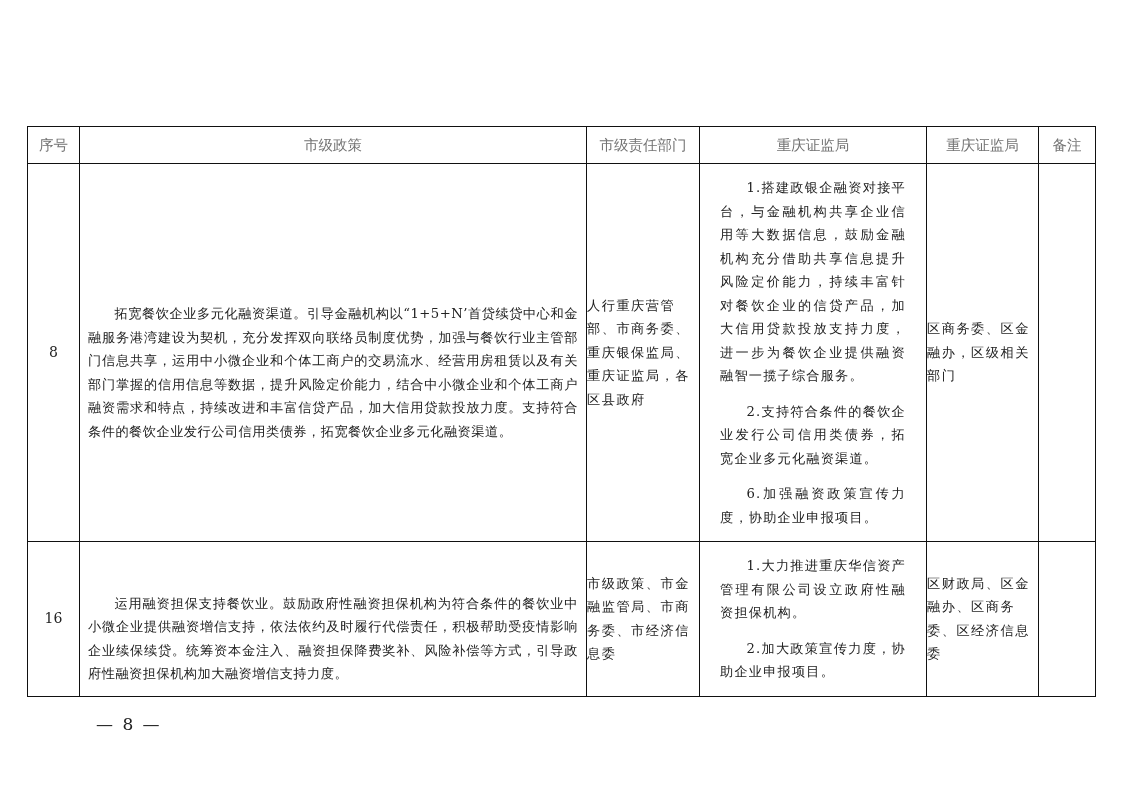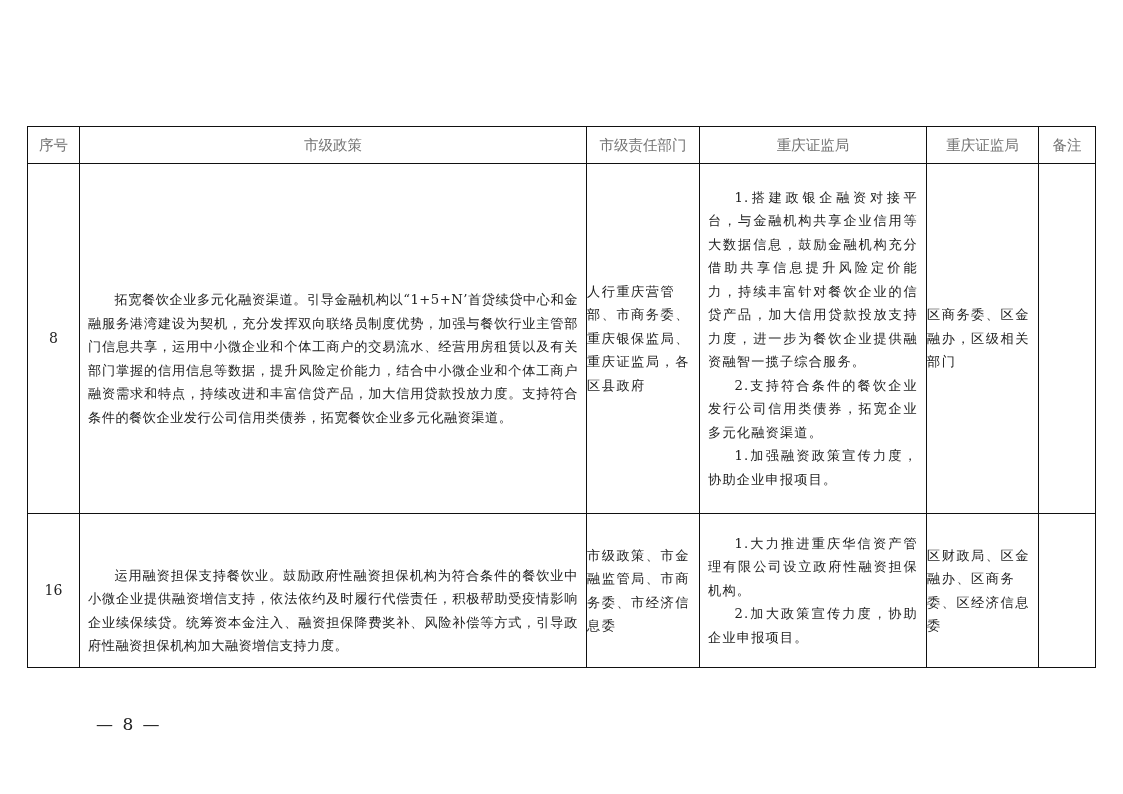--- a/index.html
+++ b/index.html
@@ -6,21 +6,21 @@
   body { width:1123px; height:794px; background:#ffffff; position:relative; overflow:hidden;
          font-family: "DejaVu Serif", "Liberation Serif", serif; color:#222; }
   table.policy { position:absolute; left:27px; top:126px; border-collapse:collapse; table-layout:fixed; }
   table.policy td, table.policy th { border:1.5px solid #111; padding:0; vertical-align:middle; }
   th { font-family:"DejaVu Sans","Liberation Sans",sans-serif; font-weight:normal; font-size:14.5px; height:36px; text-align:center; color:#737373; }
   td { font-size:13.2px; line-height:23.5px; }
   .num { text-align:center; font-size:14px; }
   .para { padding:0 8px; text-align:justify; text-indent:2em; letter-spacing:0.5px;margin-top:40px; }
   .center { text-align:left; padding:0 6px; letter-spacing:1.5px; }
   .measures { padding:0 8px; letter-spacing:1.2px; }
-  .measures p { margin:0; text-indent:2em; text-align:justify; }
+  .measures p { margin:12px; text-indent:2em; text-align:justify; }
   .footer { position:absolute; left:96px; top:714px; font-size:17px; letter-spacing:2px; }
 </style>
 </head>
 <body>
 
 <table class="policy">
   <colgroup>
     <col style="width:52px">
       <col style="width:507px">
       <col style="width:113px">
@@ -42,21 +42,21 @@
     <tr style="height:350px">
       <td class="num">8</td>
       <td>
           <div class="para">拓宽餐饮企业多元化融资渠道。引导金融机构以“1+5+N’首贷续贷中心和金融服务港湾建设为契机，充分发挥双向联络员制度优势，加强与餐饮行业主管部门信息共享，运用中小微企业和个体工商户的交易流水、经营用房租赁以及有关部门掌握的信用信息等数据，提升风险定价能力，结合中小微企业和个体工商户融资需求和特点，持续改进和丰富信贷产品，加大信用贷款投放力度。支持符合条件的餐饮企业发行公司信用类债券，拓宽餐饮企业多元化融资渠道。</div>
         </td>
       <td class="center">人行重庆营管部、市商务委、重庆银保监局、重庆证监局，各区县政府</td>
       <td>
         <div class="measures">
           <p>1.搭建政银企融资对接平台，与金融机构共享企业信用等大数据信息，鼓励金融机构充分借助共享信息提升风险定价能力，持续丰富针对餐饮企业的信贷产品，加大信用贷款投放支持力度，进一步为餐饮企业提供融资融智一揽子综合服务。</p>
           <p>2.支持符合条件的餐饮企业发行公司信用类债券，拓宽企业多元化融资渠道。</p>
-          <p>1.加强融资政策宣传力度，协助企业申报项目。</p>
+          <p>6.加强融资政策宣传力度，协助企业申报项目。</p>
         </div>
       </td>
       <td class="center">区商务委、区金融办，区级相关部门</td>
       <td></td>
     </tr>
     <tr style="height:154px">
       <td class="num">16</td>
       <td>
           <div class="para">运用融资担保支持餐饮业。鼓励政府性融资担保机构为符合条件的餐饮业中小微企业提供融资增信支持，依法依约及时履行代偿责任，积极帮助受疫情影响企业续保续贷。统筹资本金注入、融资担保降费奖补、风险补偿等方式，引导政府性融资担保机构加大融资增信支持力度。</div>
         </td>

